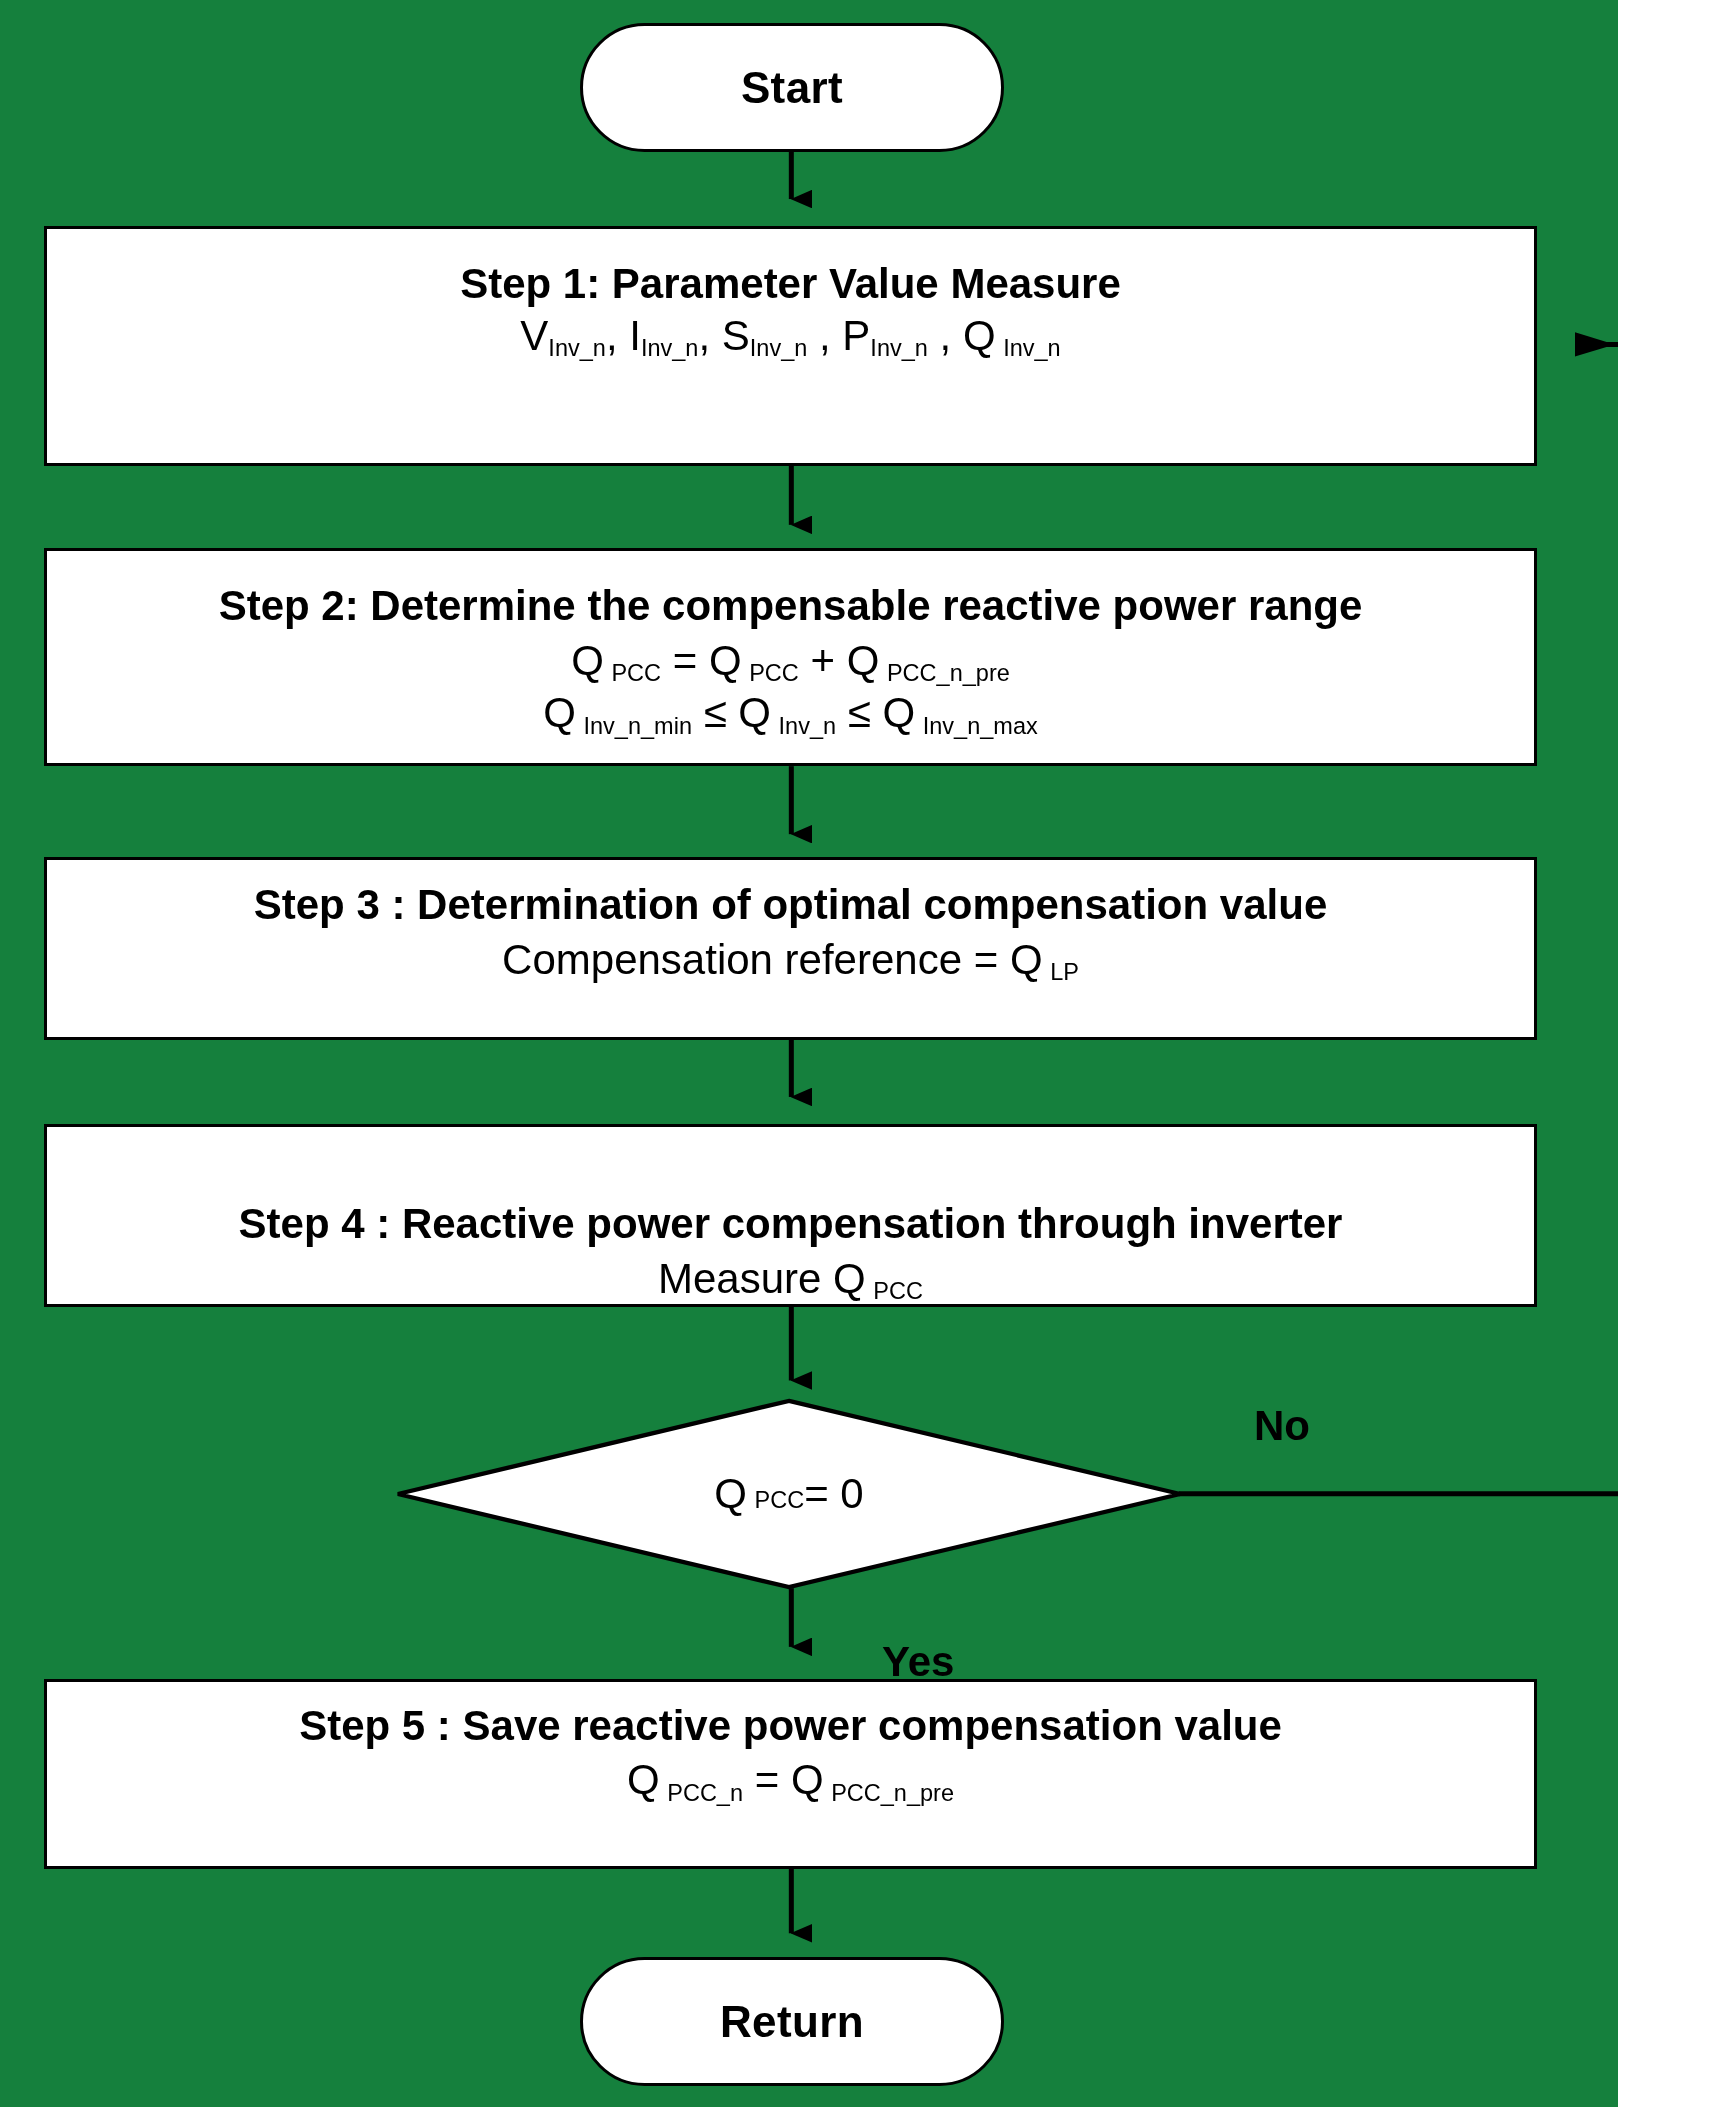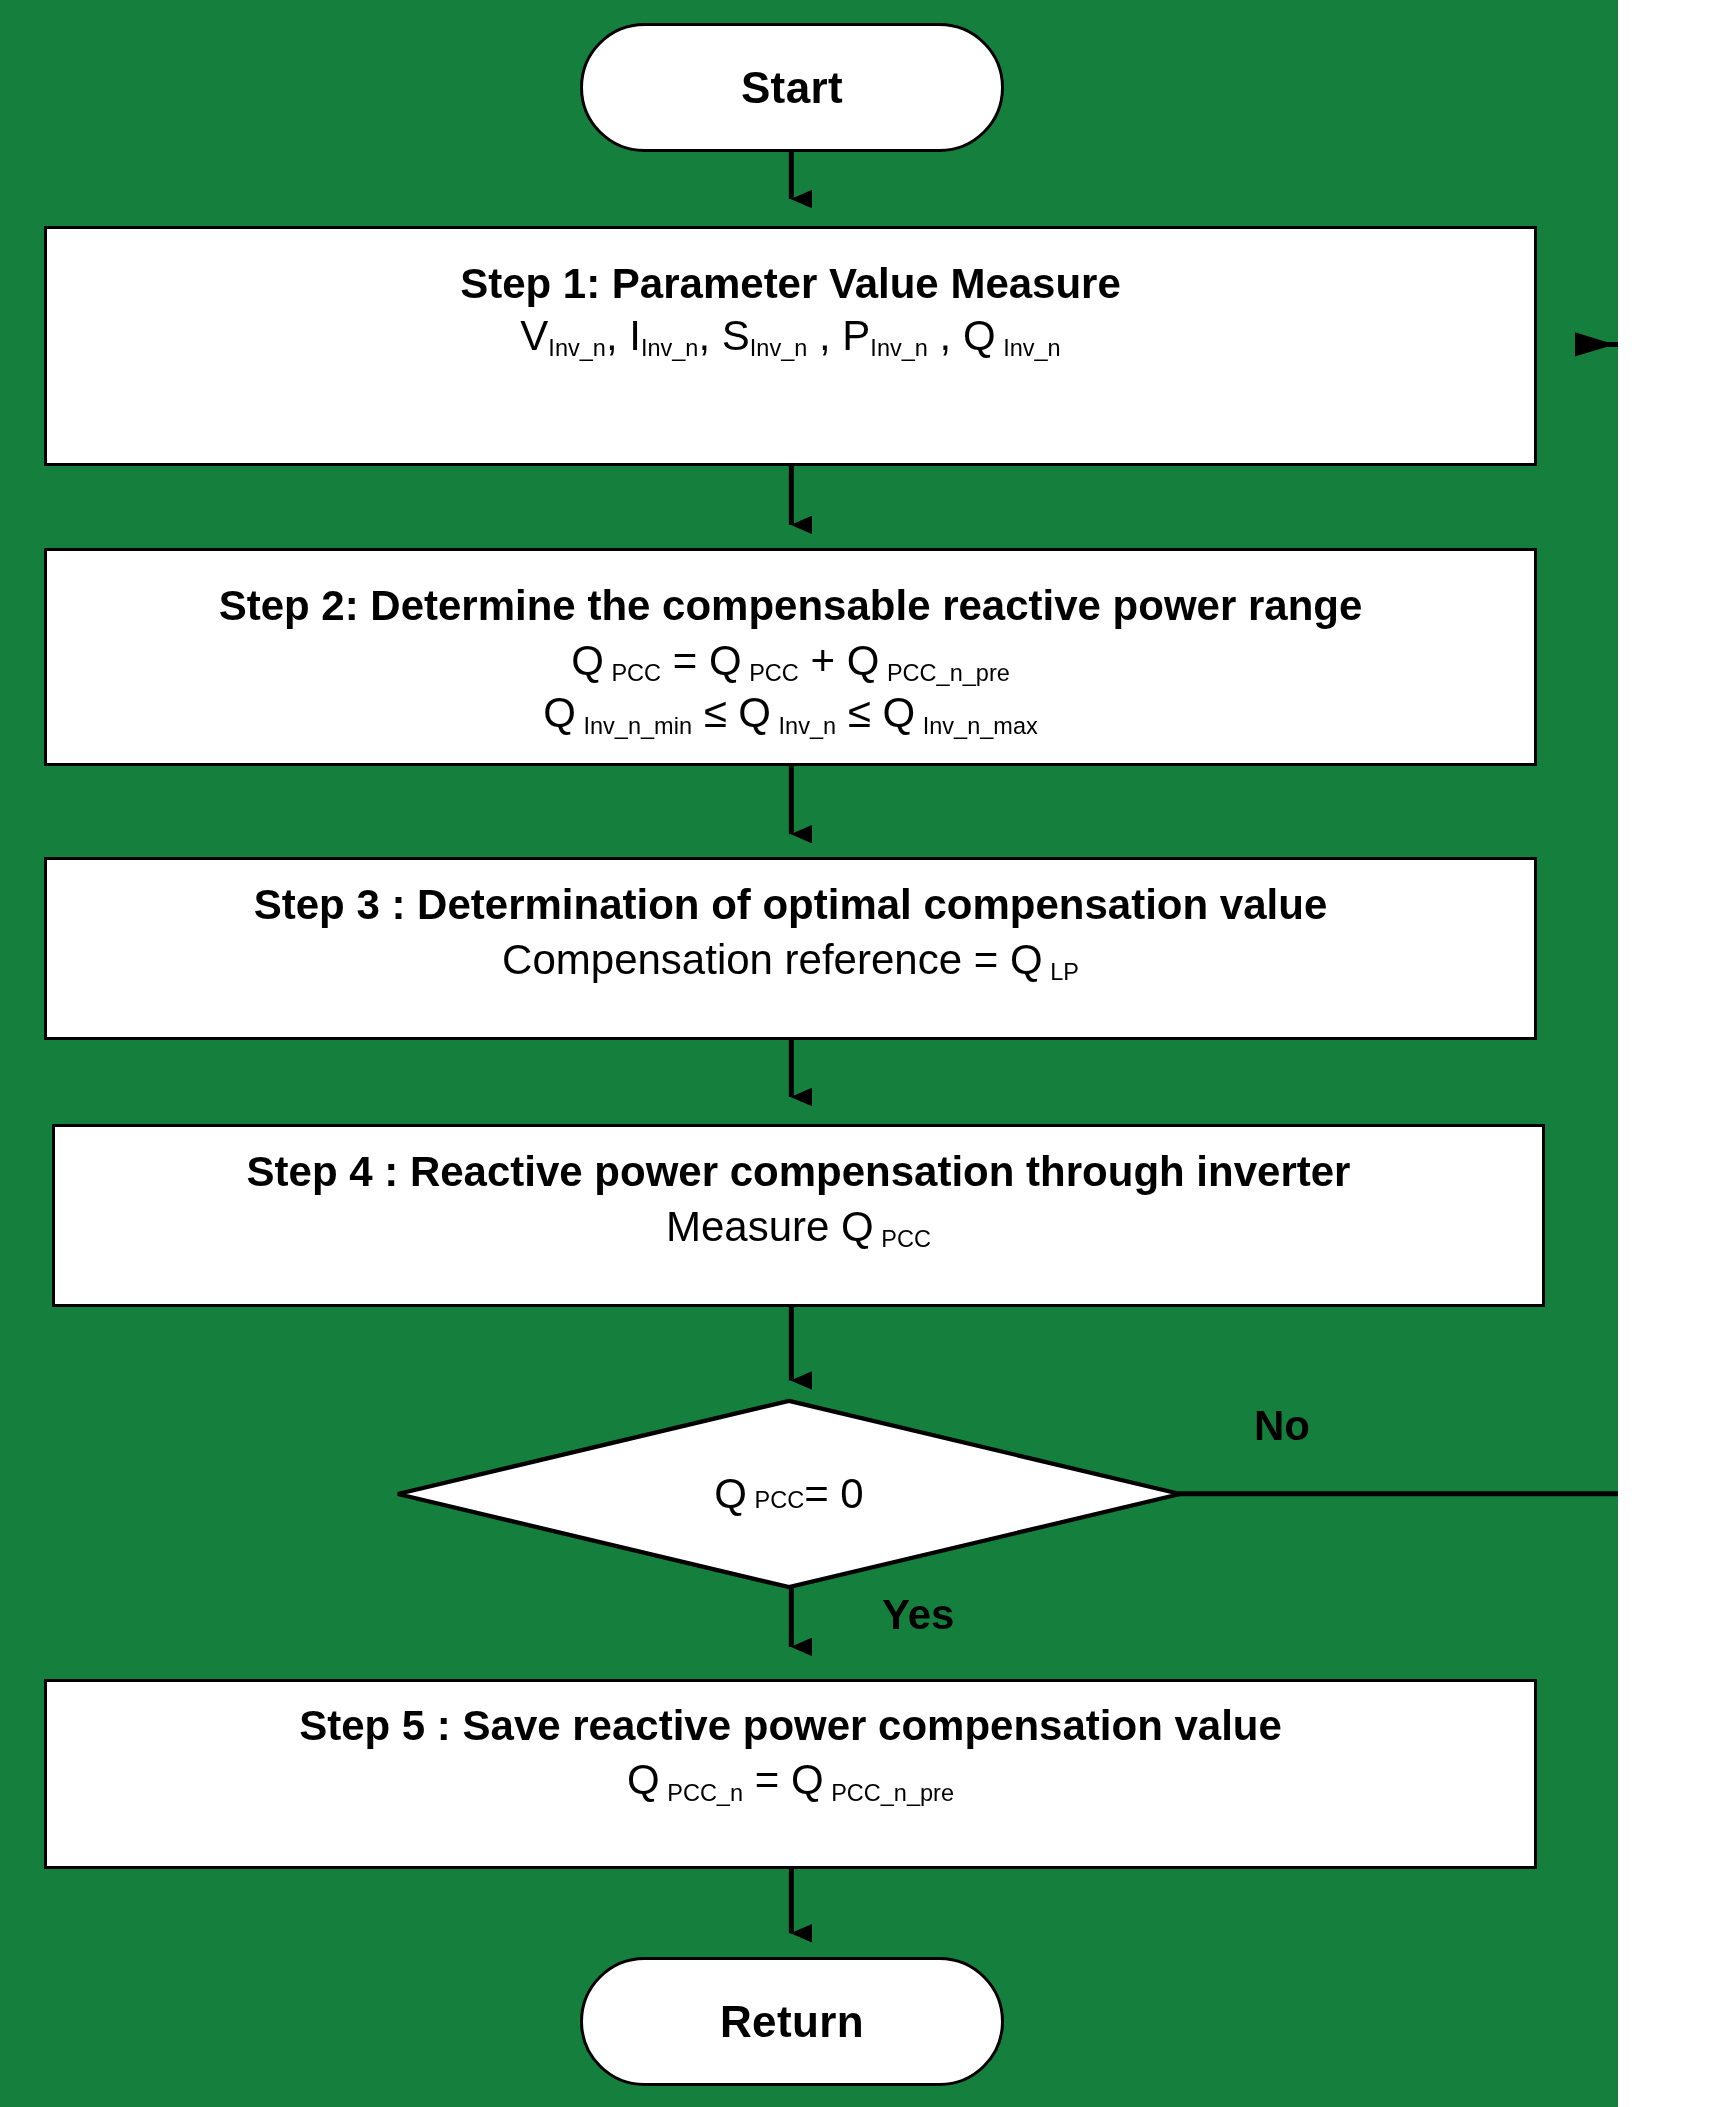--- a/index.html
+++ b/index.html
@@ -154,38 +154,38 @@
     </div>
   </div>
 
   <div class="process" style="left:44px; top:857px; width:1493px; height:183px; padding-top:20px;">
     <div class="title">Step 3 : Determination of optimal compensation value</div>
     <div class="formula">
       Compensation reference = Q<span class="sp"></span><sub>LP</sub>
     </div>
   </div>
 
-  <div class="process" style="left:52px; top:1124px; width:1493px; height:183px; padding-top:20px;">
+  <div class="process" style="left:44px; top:1124px; width:1493px; height:183px; padding-top:20px;justify-content:flex-end;">
     <div class="title">Step 4 : Reactive power compensation through inverter</div>
     <div class="formula">
       Measure Q<span class="sp"></span><sub>PCC</sub>
     </div>
   </div>
 
   <div class="diamond-wrap" style="left:395px; top:1398px; width:788px; height:192px;">
     <svg width="788" height="192" viewBox="0 0 1100 268" xmlns="http://www.w3.org/2000/svg">
       <polygon points="550,4 1096,134 550,264 4,134" fill="#ffffff" stroke="#000000" stroke-width="6"></polygon>
     </svg>
     <div class="diamond-text">
       Q<span class="sp"></span><sub>PCC</sub> = 0
     </div>
   </div>
 
   <div class="edge-label" style="left:1254px; top:1402px;">No</div>
-  <div class="edge-label" style="left:882px; top:1591px;">Yes</div>
+  <div class="edge-label" style="left:882px; top:1638px;">Yes</div>
 
   <div class="process" style="left:44px; top:1679px; width:1493px; height:190px; padding-top:18.6px;">
     <div class="title">Step 5 : Save reactive power compensation value</div>
     <div class="formula">
       Q<span class="sp"></span><sub>PCC_n</sub> = Q<span class="sp"></span><sub>PCC_n_pre</sub>
     </div>
   </div>
 
   <div class="terminal" style="left:580px; top:1957px; width:424px; height:129px;">
     <span class="label">Return</span>

